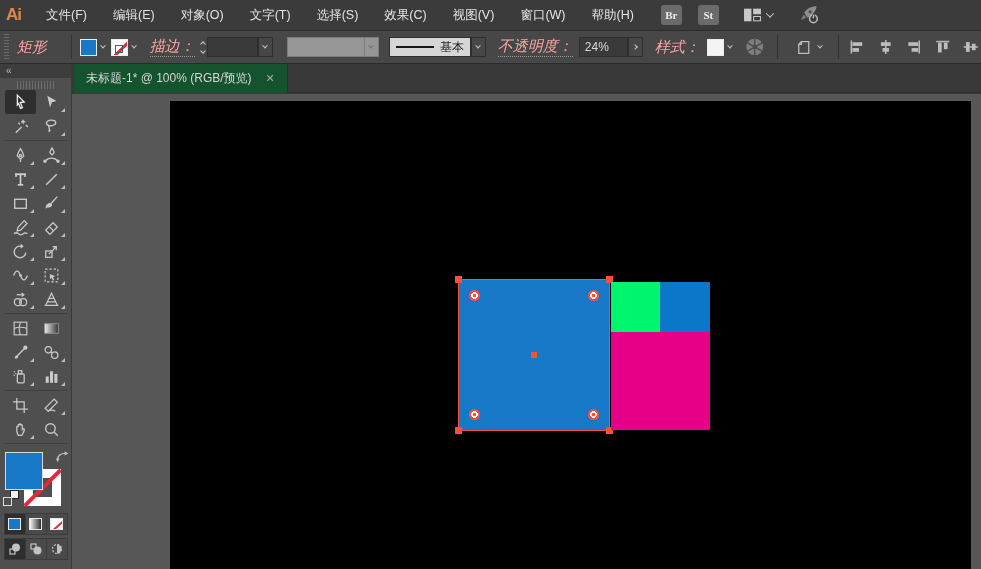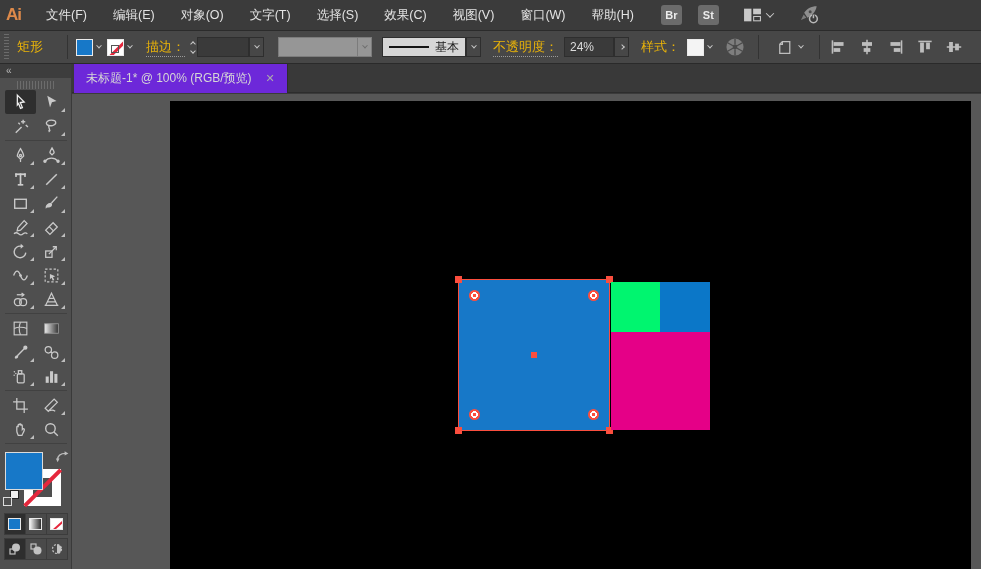--- a/index.html
+++ b/index.html
@@ -3,33 +3,33 @@
 <meta charset="utf-8">
 <style>
   * { margin:0; padding:0; box-sizing:border-box; }
   html,body { width:981px; height:569px; overflow:hidden; }
   body { font-family:"Liberation Sans", sans-serif; background:#3B3B3B; position:relative; color:#DADADA; }
 
   
   .menubar { position:absolute; left:0; top:0; width:981px; height:30px; background:#3B3B3B; display:flex; align-items:center; }
   .ai-logo { color:#DE8A4A; font-weight:bold; font-size:17px; letter-spacing:-1px; padding:0 12px 0 6px; }
   .menu-item { font-size:12.5px; color:#E3E3E3; padding:0 13px; height:30px; line-height:30px; cursor:default; }
-  .mb-right { display:flex; align-items:center; margin-left:14px; gap:8px; }
+  .mb-right { display:flex; align-items:center; margin-left:14px; gap:8px;font-family:Liberation Serif, serif; }
   .badge { width:21px; height:20px; background:#6B6B6B; border-radius:3px; color:#ECECEC; font-size:11px; font-weight:bold; display:flex; align-items:center; justify-content:center; margin-right:8px; }
   .ws-wrap { display:flex; align-items:center; gap:5px; margin:0 8px; }
   .chev { display:inline-block; width:6px; height:6px; border-left:1.6px solid #C9C9C9; border-top:1.6px solid #C9C9C9; }
   .chev.down { transform:rotate(225deg) translate(1px,1px); }
   .chev.up { transform:rotate(45deg); }
   .chev.right { transform:rotate(135deg); }
   .chev.sm { width:4px; height:4px; }
 
   
   .controlbar { position:absolute; left:0; top:30px; width:981px; height:34px; background:#474747; border-top:1px solid #2B2B2B; border-bottom:1px solid #2A2A2A; display:flex; align-items:center; overflow:hidden; }
   .grip-v { width:9px; height:26px; margin-left:2px; background:repeating-linear-gradient(#6B6B6B 0 1px, transparent 1px 3px); background-size:5px 100%; background-repeat:no-repeat; background-position:2px 0; }
-  .cb-label { font-size:13px; color:#eab308; white-space:nowrap; }
+  .cb-label { font-size:15px; color:#fca5a5; white-space:nowrap;font-style:italic; }
   .cb-label.link { border-bottom:1px dotted #9A9A9A; }
   .cb-sep { width:1px; height:24px; background:#333333; margin:0 8px; }
   .swatch { width:17px; height:17px; border:1px solid #EAEAEA; background:#1778C8; }
   .swatch.white { background:#F4F4F4; }
   .swatch.none { background:#FFFFFF; position:relative; overflow:hidden; }
   .swatch.none::before { content:""; position:absolute; left:-4px; top:7px; width:28px; height:2.5px; background:#E5273C; transform:rotate(-45deg); }
   .swatch.none::after { content:""; position:absolute; left:3px; top:5px; width:6px; height:6px; border:1px solid #555; }
   .cb-group { display:flex; align-items:center; gap:4px; }
   .cbfield { height:20px; background:#3A3A3A; border:1px solid #2E2E2E; color:#DCDCDC; font-size:12px; display:flex; align-items:center; padding:0 5px; }
   .chevbtn { width:15px; height:20px; background:#474747; border:1px solid #2E2E2E; display:flex; align-items:center; justify-content:center; }
@@ -68,21 +68,21 @@
   .gbtn:last-child { border-right:none; }
   .gbtn.active { background:#2E2E2E; }
   .chip { width:13px; height:12px; }
   .chip.color { background:#1778C8; border:1px solid #E8E8E8; }
   .chip.grad { background:linear-gradient(90deg,#F2F2F2,#2E2E2E); border:1px solid #E8E8E8; }
   .chip.none { background:#FFF; position:relative; overflow:hidden; border:1px solid #E8E8E8; }
   .chip.none::before { content:""; position:absolute; left:-3px; top:4.5px; width:22px; height:2px; background:#E5273C; transform:rotate(-42deg); }
 
   
   .tabbar { position:absolute; left:72px; top:64px; right:0; height:29px; background:#393939; border-bottom:1px solid #2D2D2D; display:flex; }
-  .tab { height:29px; background:#6d28d9; display:flex; align-items:center; padding:0 12px; gap:14px; margin-left:2px; border-right:1px solid #2D2D2D; }
+  .tab { height:29px; background:#14532d; display:flex; align-items:center; padding:0 12px; gap:14px; margin-left:2px; border-right:1px solid #2D2D2D; }
   .tab-title { font-size:12px; color:#D6D6D6; white-space:nowrap; }
   .tab-close { font-size:11px; color:#ABABAB; }
 
   
   .canvas { position:absolute; left:72px; top:94px; right:0; bottom:0; background:#575757; }
   .artboard { position:absolute; left:98px; top:7px; width:801px; bottom:0; background:#000000; }
   .shape { position:absolute; }
   .sel-rect { outline:1.5px solid #FB4E3E; }
   .handle { position:absolute; width:7px; height:7px; background:#FB4E3E; }
   .centerpt { position:absolute; left:calc(50% - 3px); top:calc(50% - 3px); width:6px; height:6px; background:#FB4E3E; }

